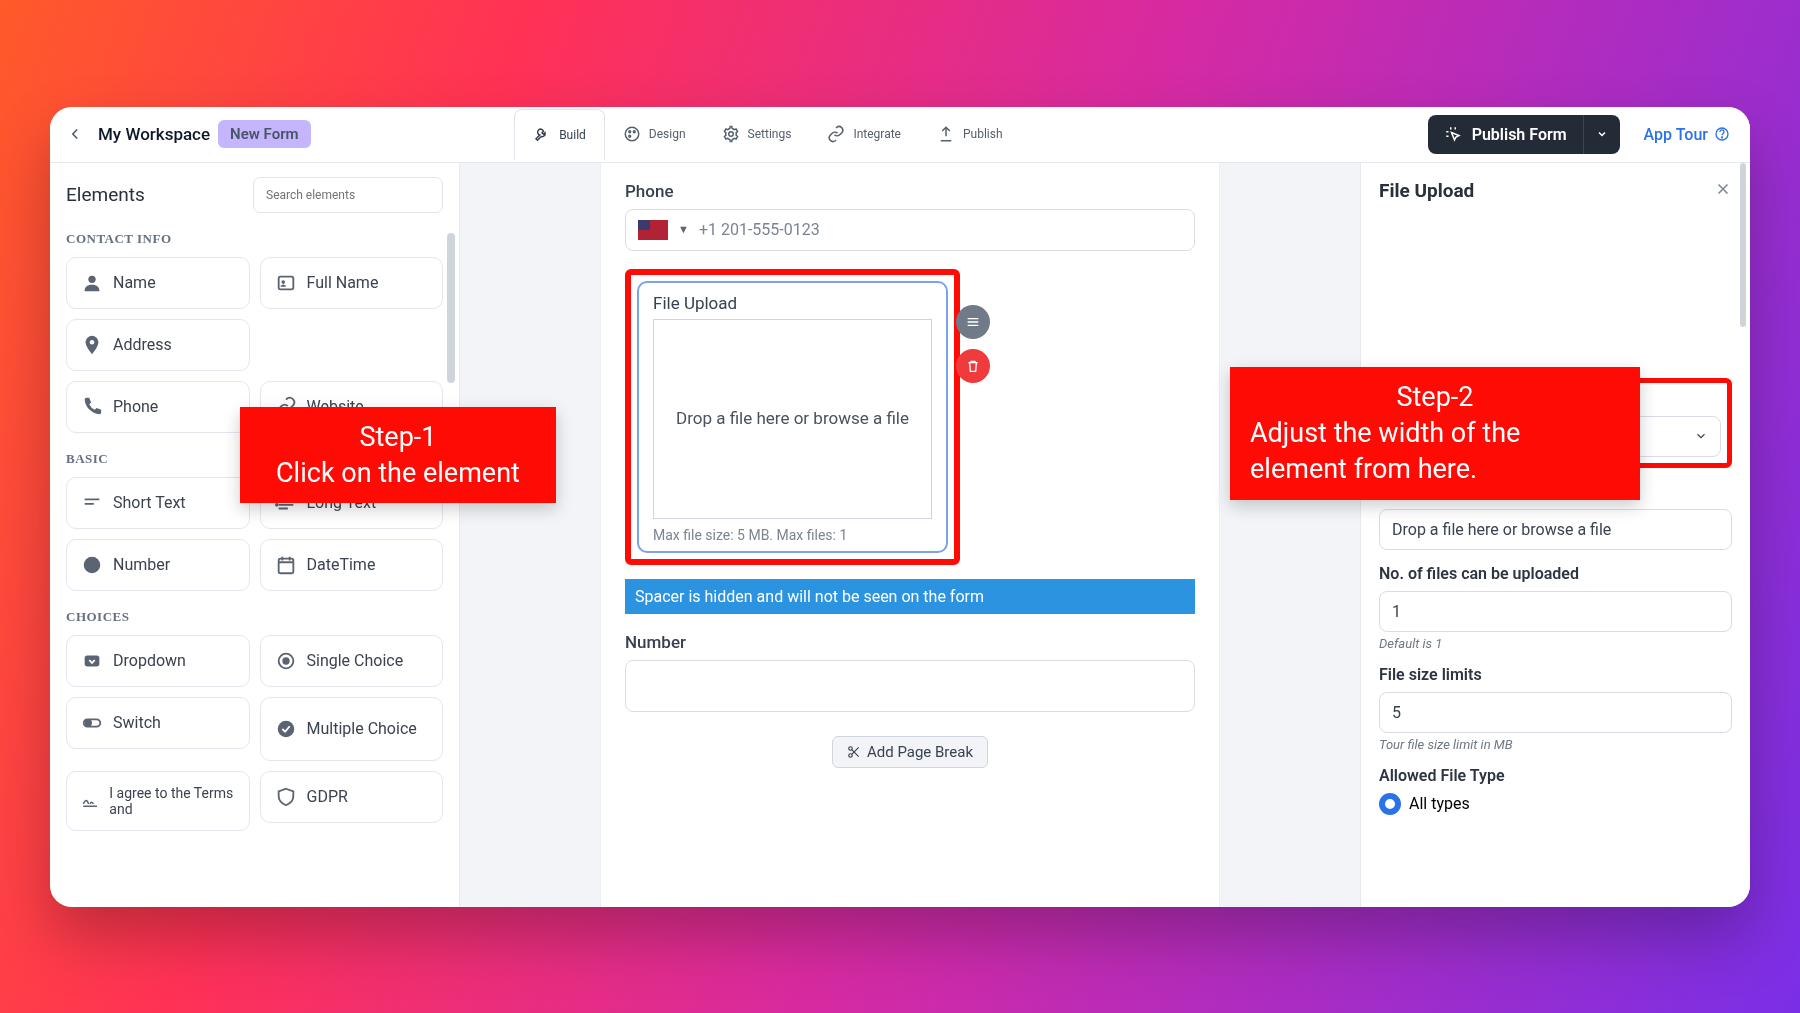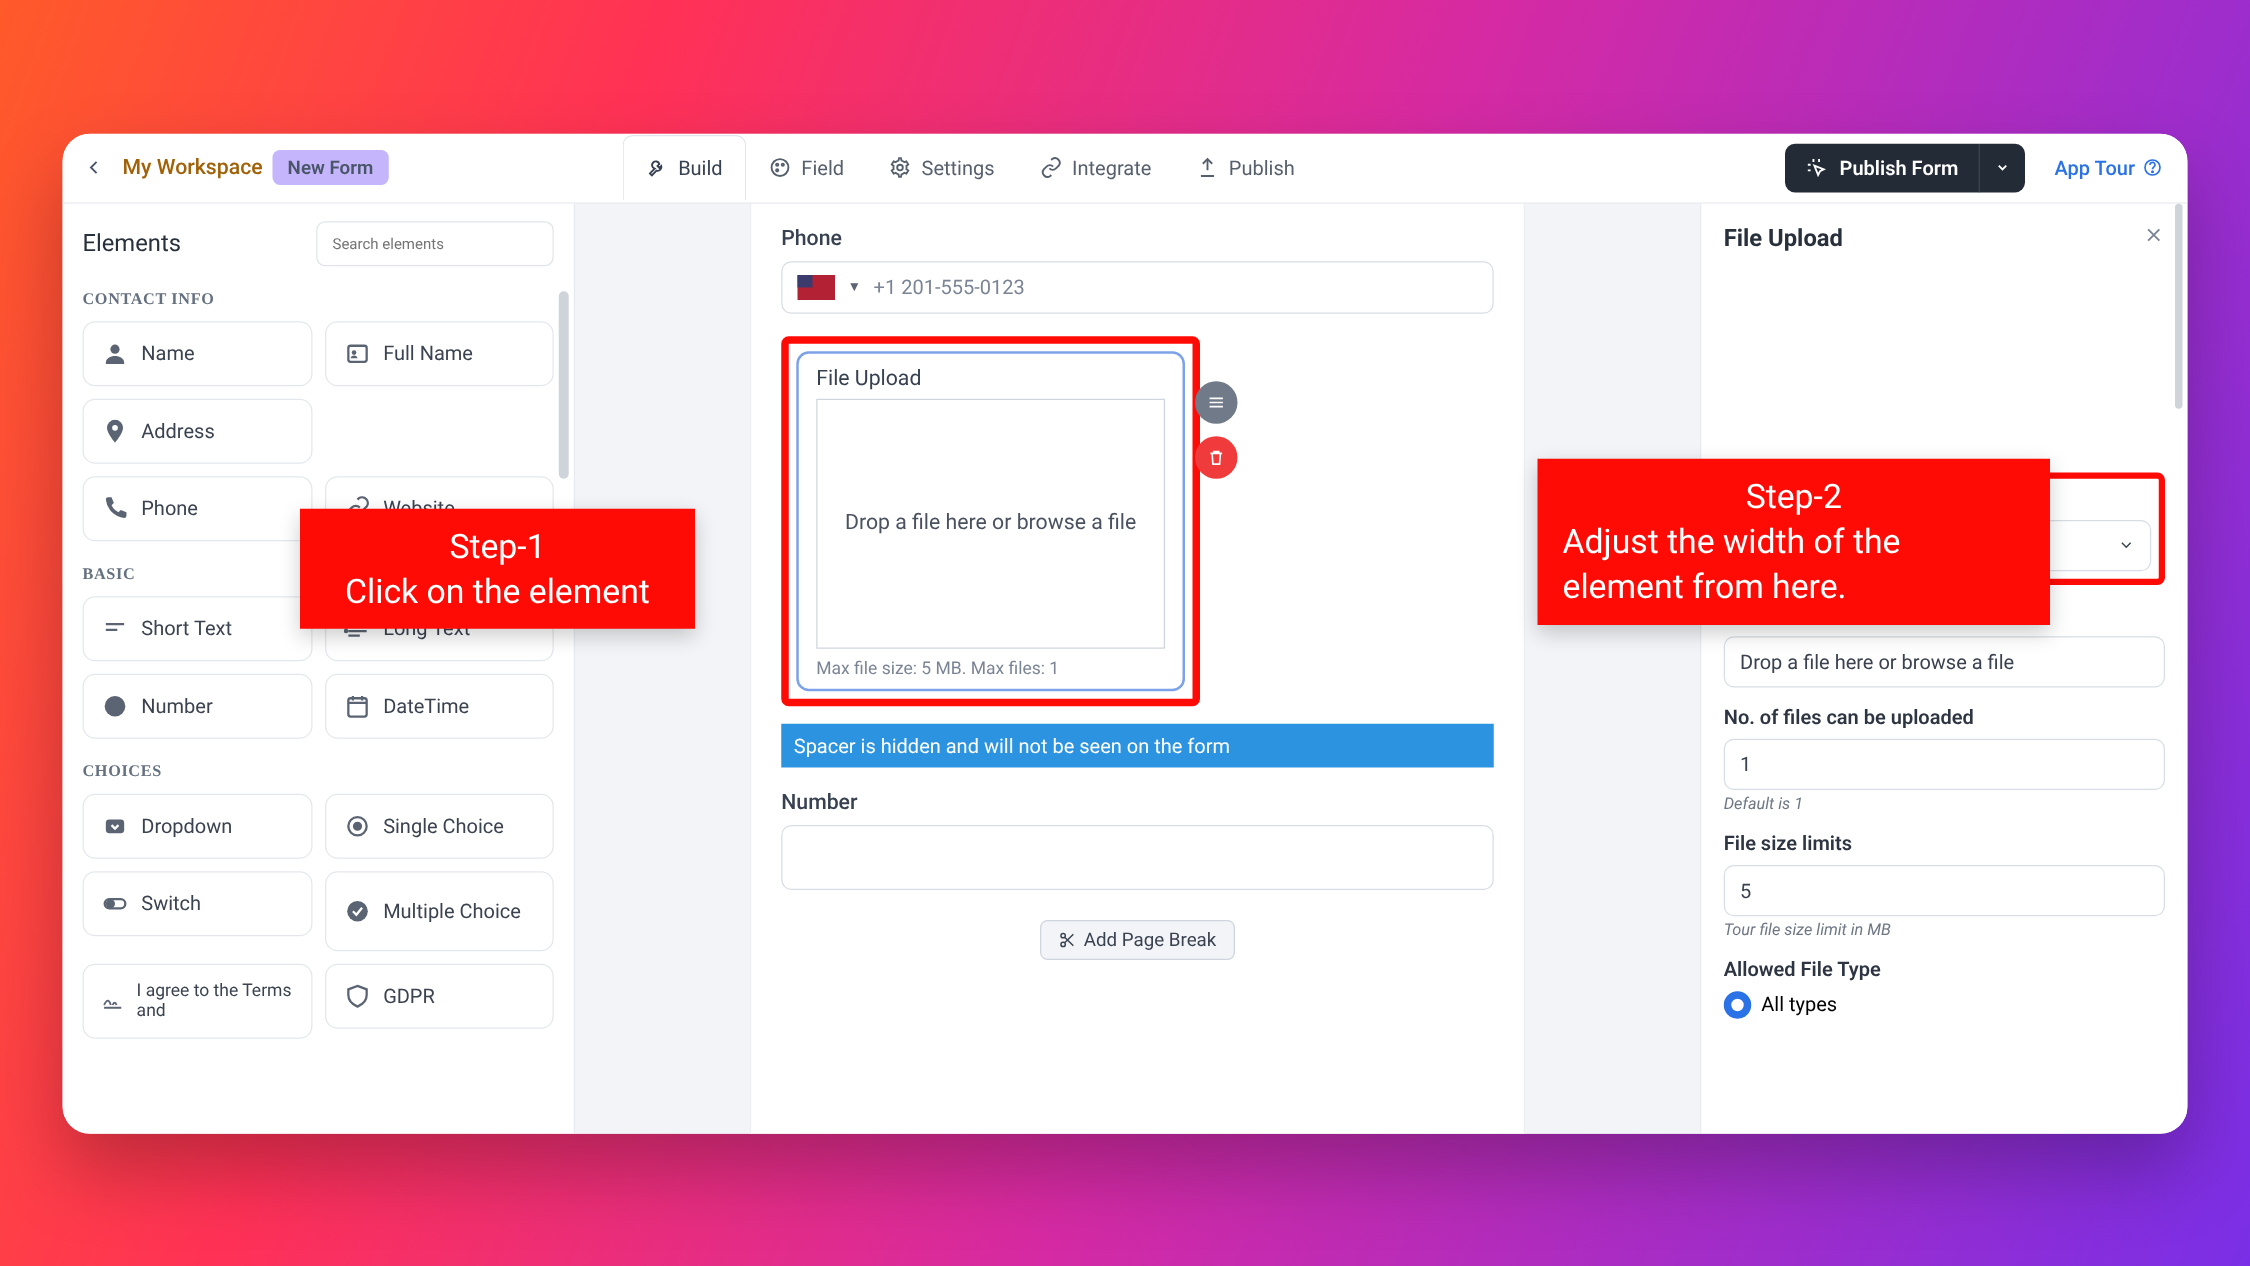--- a/index.html
+++ b/index.html
@@ -1,24 +1,24 @@
 <!DOCTYPE html>
 <html><head>
 <meta charset="utf-8">
 <style>
 * { box-sizing: border-box; margin: 0; padding: 0; font-family: -apple-system, BlinkMacSystemFont, "Segoe UI", Roboto, sans-serif; }
 body { width: 1800px; height: 1013px; background: linear-gradient(110deg, #ff5a2a 0%, #ff3156 25%, #d62aa3 55%, #7a2fe6 100%); display:flex; align-items:center; justify-content:center; }
 .app-window { width: 1700px; height: 800px; background:#f6f7f9; border-radius: 22px; overflow:hidden; box-shadow: 0 30px 60px rgba(0,0,0,.25); position:relative; }
 .topbar { height: 56px; display:flex; align-items:center; background:#fff; border-bottom:1px solid #e5e8ec; padding:0 10px; }
 .back-btn { width:30px; height:30px; display:flex; align-items:center; justify-content:center; color:#4a5568; cursor:pointer; border-radius:6px; }
 .bc { display:flex; align-items:center; gap:8px; margin-left:8px; }
-.workspace { font-size:17px; color:#a16207; font-weight:500; }
+.workspace { font-size:17px; color:#0f172a; font-weight:500; }
 .newform-pill { background:#c4b5fd; color:#4a5568; font-size:15px; padding:5px 12px; border-radius:6px; font-weight:600; }
 .tabs { display:flex; align-items:center; gap:0; margin:0 auto; }
-.tab { display:flex; align-items:center; gap:8px; padding:16px 18px; font-size:16px; color:#56606d; cursor:pointer; }
+.tab { display:flex; align-items:center; gap:8px; padding:16px 18px; font-size:12px; color:#56606d; cursor:pointer; }
 .tab.active { color:#374151; border:1px solid #e1e5eb; border-bottom:none; background:#fff; border-radius:8px 8px 0 0; }
 .tab svg { width:18px; height:18px; }
 .right-actions { display:flex; align-items:center; gap:14px; margin-left:auto; }
 .publish-btn { display:flex; align-items:center; background:#232b36; color:#fff; border-radius:8px; overflow:hidden; cursor:pointer; }
 .publish-main { display:flex; align-items:center; gap:10px; padding:10px 16px; font-size:16px; font-weight:600; }
 .publish-caret { padding:10px 12px; border-left:1px solid #3a4452; }
 .app-tour { color:#2a72e6; font-size:16px; font-weight:500; display:flex; align-items:center; gap:6px; cursor:pointer; padding:8px 10px; }
 .main { display:flex; height:calc(100% - 56px); }
 .left { width: 410px; background:#fff; border-right:1px solid #e7eaef; padding:14px 16px 20px 16px; overflow:hidden; position:relative; }
 .left-head { display:flex; align-items:center; justify-content:space-between; margin-bottom:18px; }
@@ -90,21 +90,21 @@
           </svg>
         <span>Build</span>
       </div>
       <div class="tab">
         <svg viewBox="0 0 24 24" stroke="currentColor" fill="none" stroke-width="2">
             <circle cx="12" cy="12" r="9"></circle>
             <circle cx="9" cy="9" r="1.2"></circle>
             <circle cx="15" cy="9" r="1.2"></circle>
             <circle cx="9" cy="15" r="1.2"></circle>
           </svg>
-        <span>Field</span>
+        <span>Design</span>
       </div>
       <div class="tab">
         <svg viewBox="0 0 24 24" stroke="currentColor" fill="none" stroke-width="2">
             <circle cx="12" cy="12" r="3"></circle>
             <path d="M19 12a7 7 0 00-.2-1.7l2-1.5-2-3.4-2.3.9a7 7 0 00-2.9-1.7L13 2h-2l-.6 2.6a7 7 0 00-2.9 1.7l-2.3-.9-2 3.4 2 1.5A7 7 0 005 12c0 .6.1 1.2.2 1.7l-2 1.5 2 3.4 2.3-.9a7 7 0 002.9 1.7L11 22h2l.6-2.6a7 7 0 002.9-1.7l2.3.9 2-3.4-2-1.5c.1-.5.2-1.1.2-1.7z"></path>
           </svg>
         <span>Settings</span>
       </div>
       <div class="tab">
         <svg viewBox="0 0 24 24" stroke="currentColor" fill="none" stroke-width="2">

